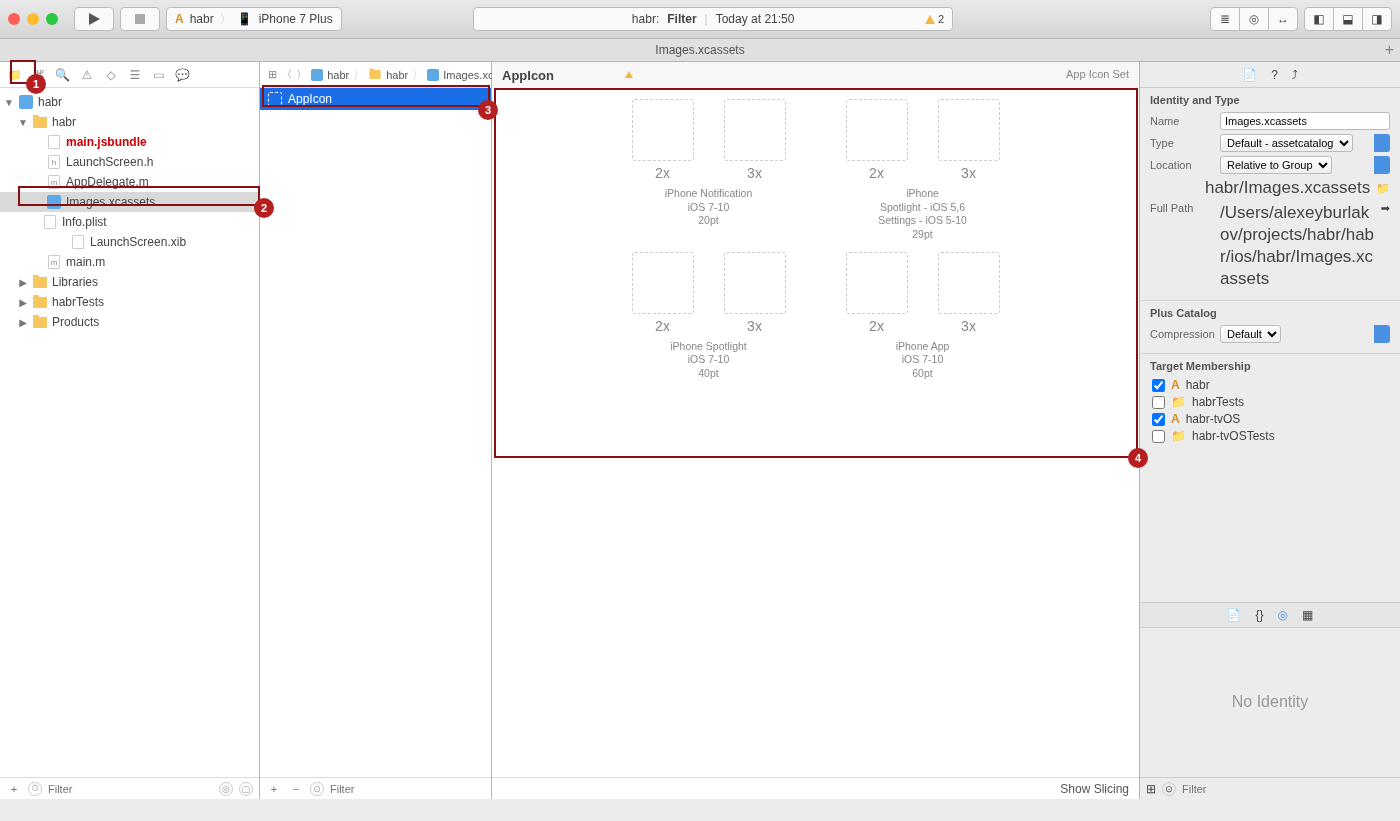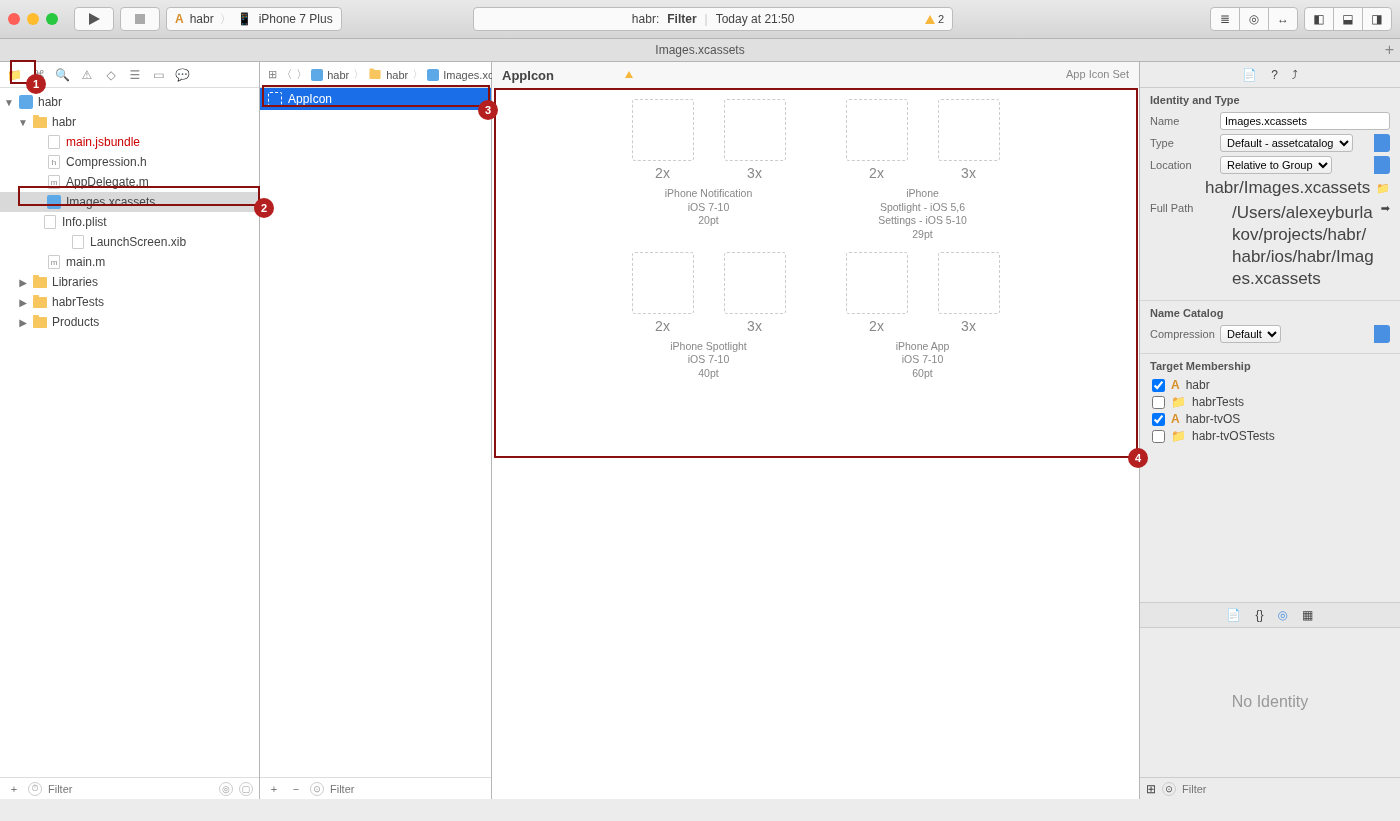--- a/index.html
+++ b/index.html
@@ -199,31 +199,31 @@
           </span>
         <span class="txt">habr</span>
       </div>
       <div class="row" style="padding-left:18px;">
         <span class="disc">▼</span>
           <span class="ico">
             <span class="folder-ico"></span>
           </span>
         <span class="txt">habr</span>
       </div>
+      <div class="row" style="padding-left:46px;font-weight:bold;">
+        <span class="ico">
+            <span class="file-ico"></span>
+          </span>
+        <span class="txt red">main.jsbundle</span>
+      </div>
       <div class="row" style="padding-left:46px;">
         <span class="ico">
-            <span class="file-ico"></span>
-          </span>
-        <span class="txt red">main.jsbundle</span>
-      </div>
-      <div class="row" style="padding-left:46px;">
-        <span class="ico">
             <span class="file-ico">h</span>
           </span>
-        <span class="txt">Compression.h</span>
+        <span class="txt">LaunchScreen.h</span>
       </div>
       <div class="row" style="padding-left:46px;">
         <span class="ico">
             <span class="file-ico">m</span>
           </span>
         <span class="txt">AppDelegate.m</span>
       </div>
       <div class="row selected" style="padding-left:46px;">
         <span class="ico">
             <span class="asset-ico"></span>
@@ -389,20 +389,23 @@
                 <div class="well-lbl">3x</div>
               </div>
           </div>
           <div class="well-cap" style="white-space:pre-line;">iPhone App
 iOS 7-10
 60pt</div>
         </div>
       </div>
     </div>
     <div style="flex:1;"></div>
+    <div class="editor-footer">
+      <span>Show Slicing</span>
+    </div>
   </div>
 
   <div class="col inspector">
     <div class="insp-tabs">
       <span style="color:#4a90e2;">📄</span>
       <span>?</span>
       <span>⤴</span>
     </div>
     <div class="insp-section">
       <h4>Identity and Type</h4>
@@ -422,26 +425,26 @@
           <select><option>Relative to Group</option></select>
         </div>
       </div>
       <div class="insp-row">
         <label></label>
         <span class="valtxt">habr/Images.xcassets</span>
         <span>📁</span>
       </div>
       <div class="insp-row" style="align-items:flex-start;">
         <label>Full Path</label>
-        <span class="valtxt" style="word-break:break-all;line-height:1.3;margin-left:12px;">/Users/alexeyburlakov/projects/habr/habr/ios/habr/Images.xcassets</span>
+        <span class="valtxt" style="word-break:break-all;line-height:1.3;">/Users/alexeyburlakov/projects/habr/habr/ios/habr/Images.xcassets</span>
         <span>➡</span>
       </div>
     </div>
     <div class="insp-section">
-      <h4>Name Catalog</h4>
+      <h4>Plus Catalog</h4>
       <div class="insp-row">
         <label>Compression</label>
         <div class="select-blue" style="flex:1;position:relative;">
           <select><option>Default</option></select>
         </div>
       </div>
     </div>
     <div class="insp-section" style="border-bottom:none;">
       <h4>Target Membership</h4>
       <div class="tm-row">

